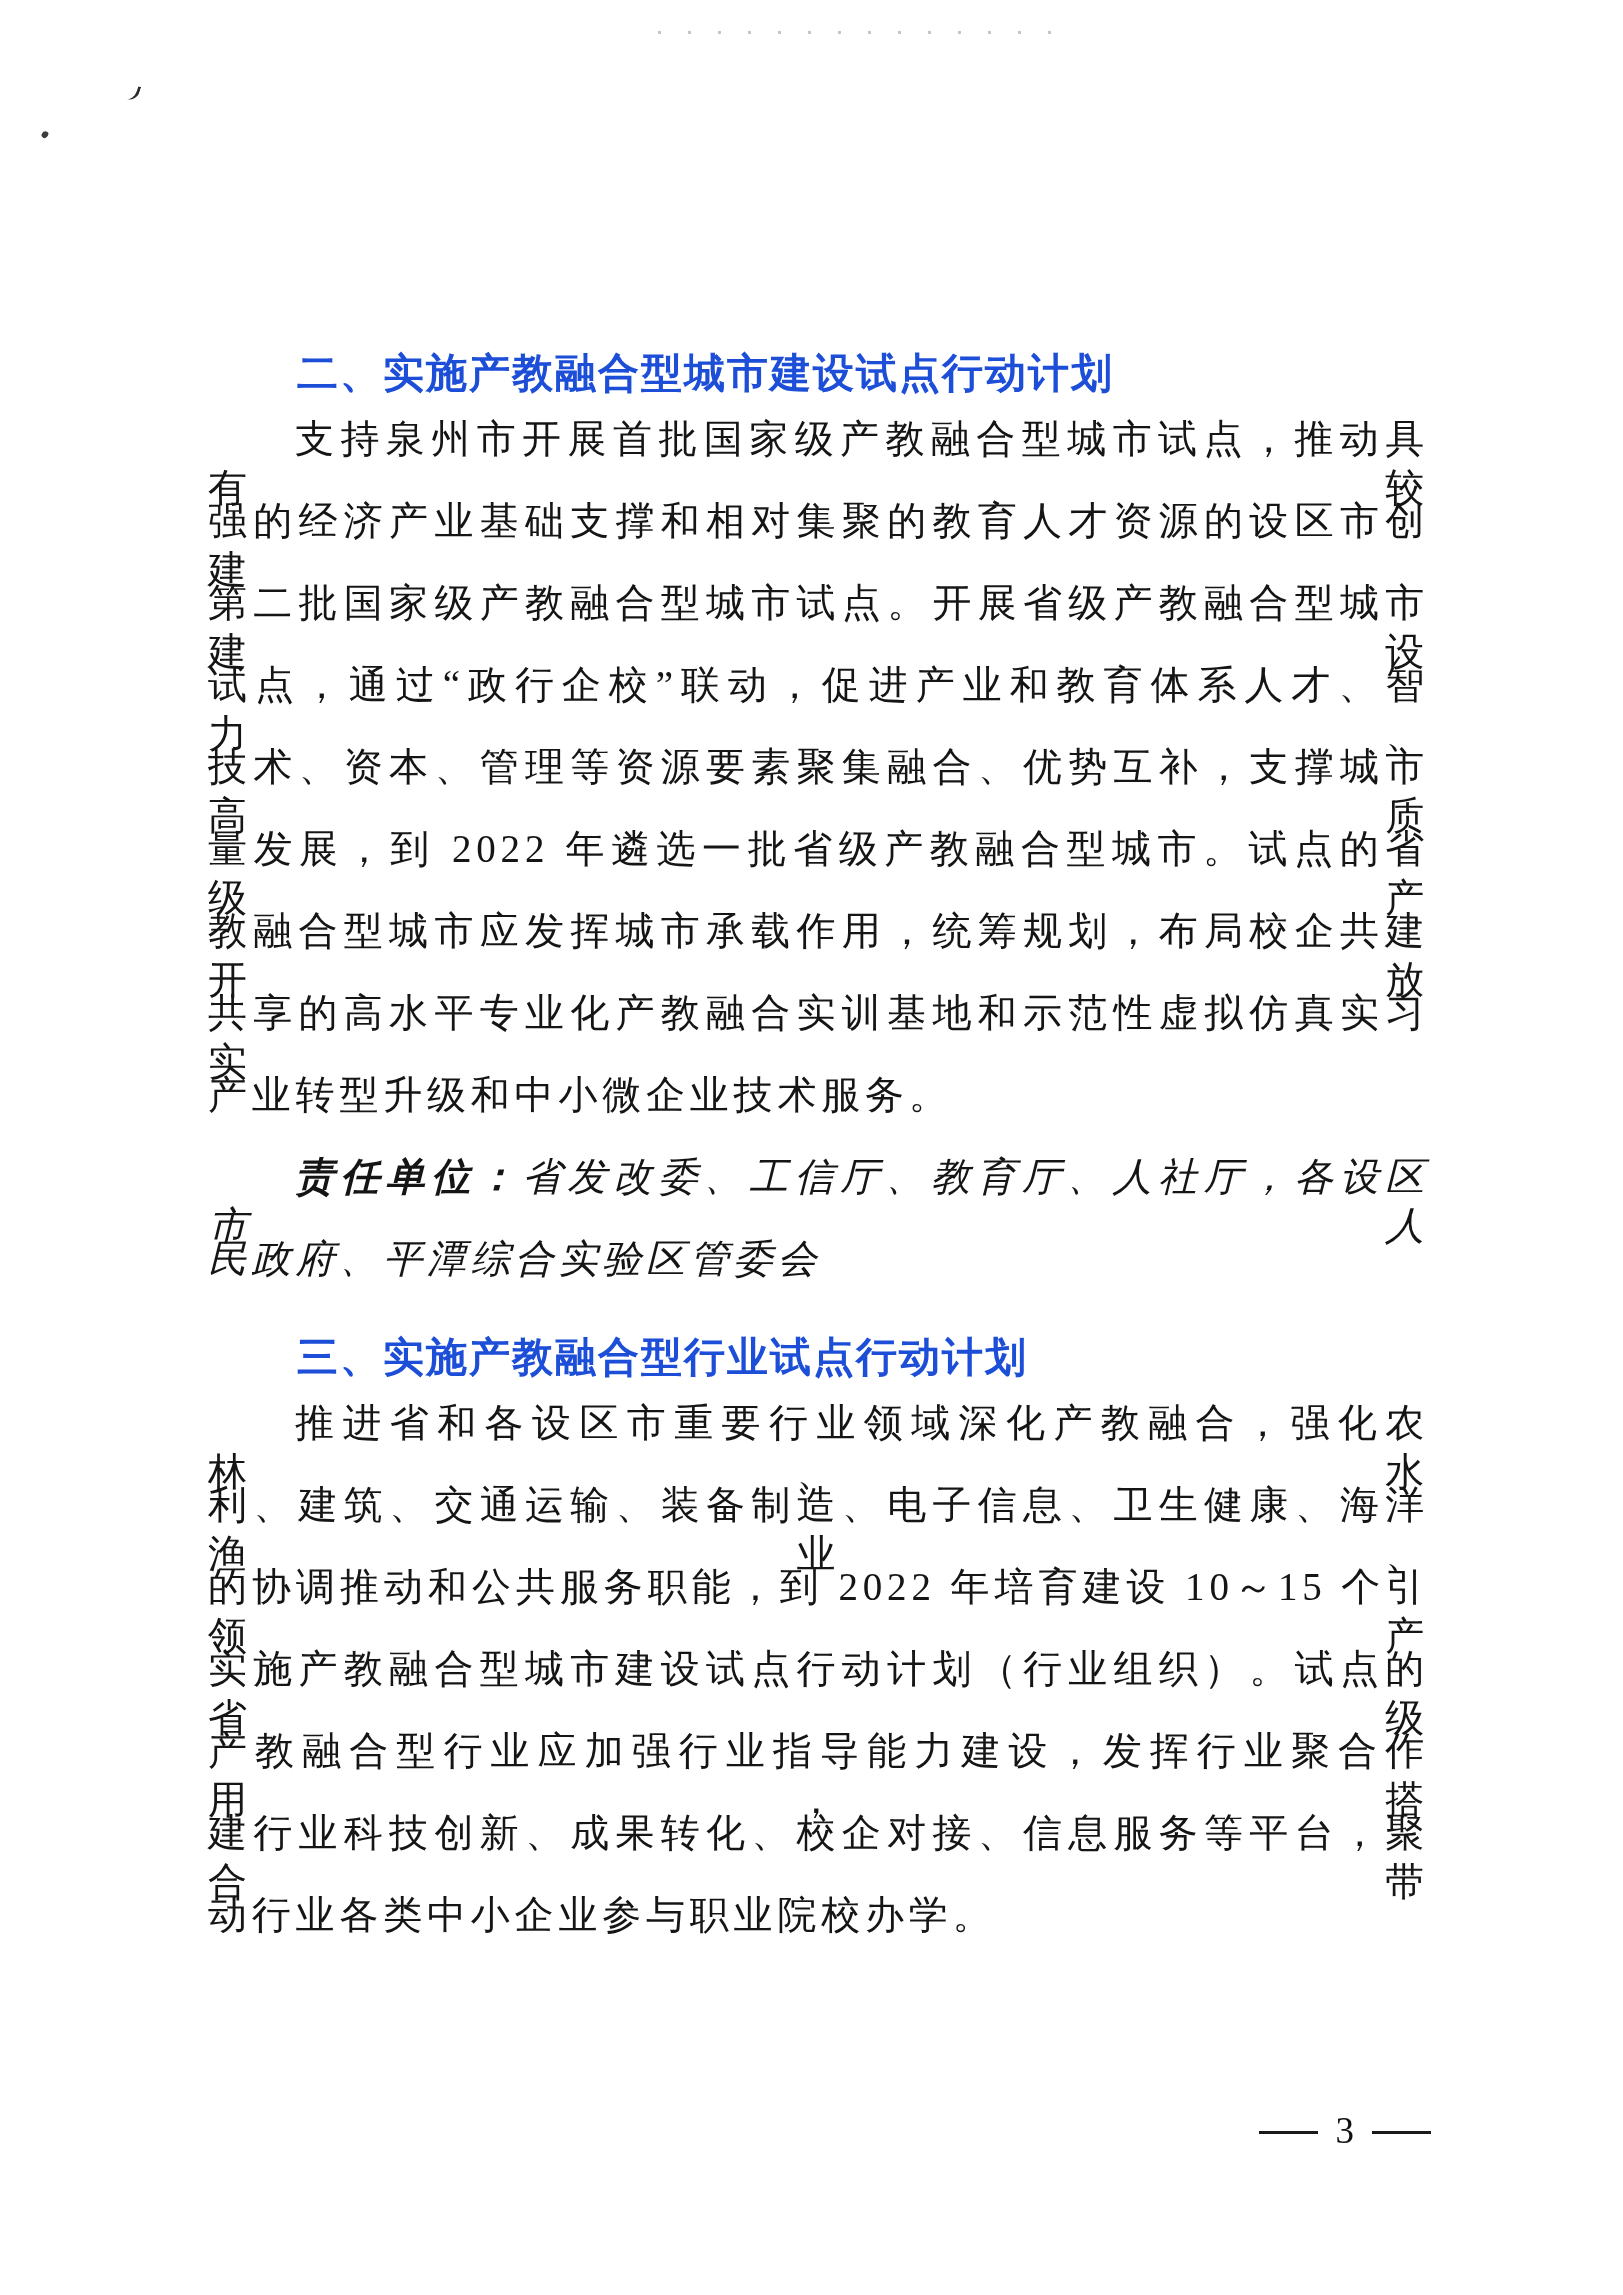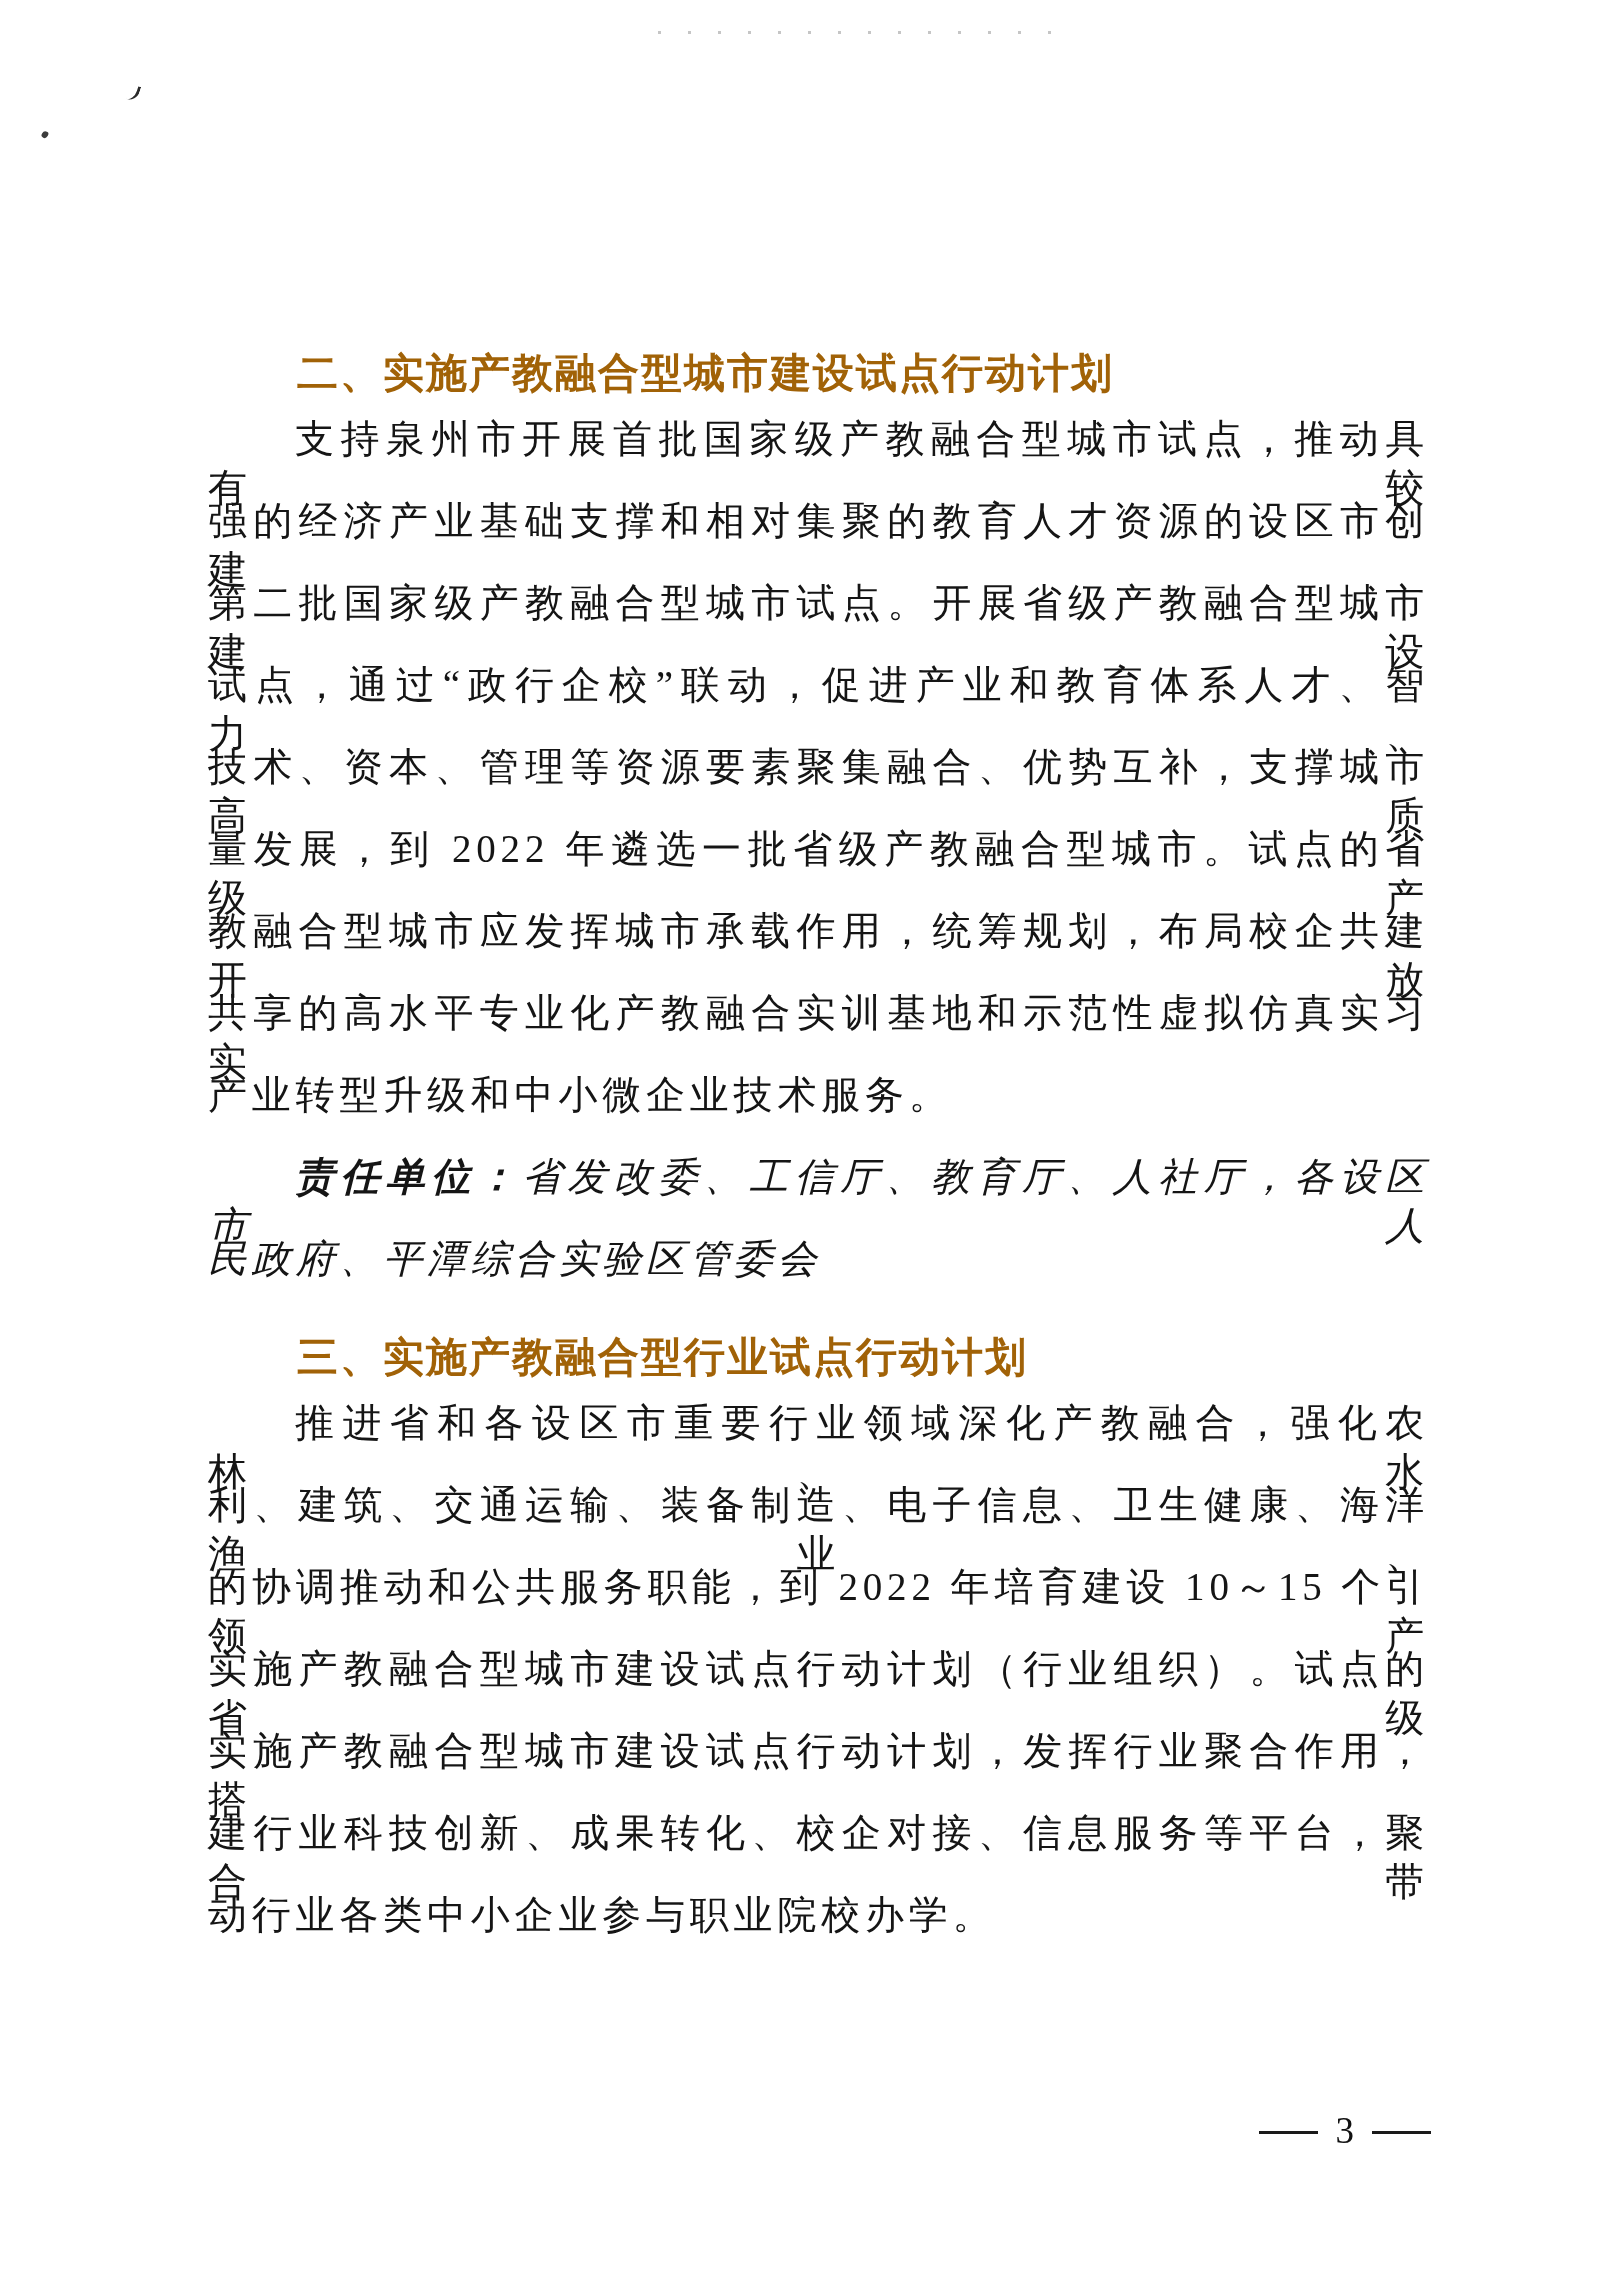--- a/index.html
+++ b/index.html
@@ -78,21 +78,21 @@
   }
   .row.indent {
     text-indent: 87px;
   }
   .row.heading {
     font-family: "Liberation Sans", "DejaVu Sans", sans-serif;
     font-weight: 700;
     font-size: 41px;
     line-height: 82px;
     letter-spacing: 2px;
-    color: #a16207;
+    color: #1d4ed8;
     text-indent: 89px;
     text-align: center;
     text-align-last: left;
     white-space: normal;
   }
   .row.resp {
     font-style: italic;
   }
   .resp-label {
     font-weight: 700;
@@ -147,21 +147,21 @@
 
     <div class="row body indent resp"><span class="resp-label">责任单位：</span><span>省发改委、工信厅、教育厅、人社厅，各设区市人</span></div>
     <div class="row body resp flush-last">民政府、平潭综合实验区管委会</div>
 
     <div class="row heading">三、实施产教融合型行业试点行动计划</div>
 
     <div class="row body indent">推进省和各设区市重要行业领域深化产教融合，强化农林、水</div>
     <div class="row body">利、建筑、交通运输、装备制造、电子信息、卫生健康、海洋渔业、</div>
     <div class="row body">的协调推动和公共服务职能，到 2022 年培育建设 10～15 个引领产</div>
     <div class="row body">实施产教融合型城市建设试点行动计划（行业组织）。试点的省级</div>
-    <div class="row body">实施产教融合型城市建设试点行动计划，发挥行业聚合作用，搭</div>
+    <div class="row body">产教融合型行业应加强行业指导能力建设，发挥行业聚合作用，搭</div>
     <div class="row body">建行业科技创新、成果转化、校企对接、信息服务等平台，聚合带</div>
     <div class="row body flush-last">动行业各类中小企业参与职业院校办学。</div>
 
   </div>
 
   <div class="footer">
     <span class="dash"></span>
     <span class="pagenum">3</span>
     <span class="dash"></span>
   </div>

